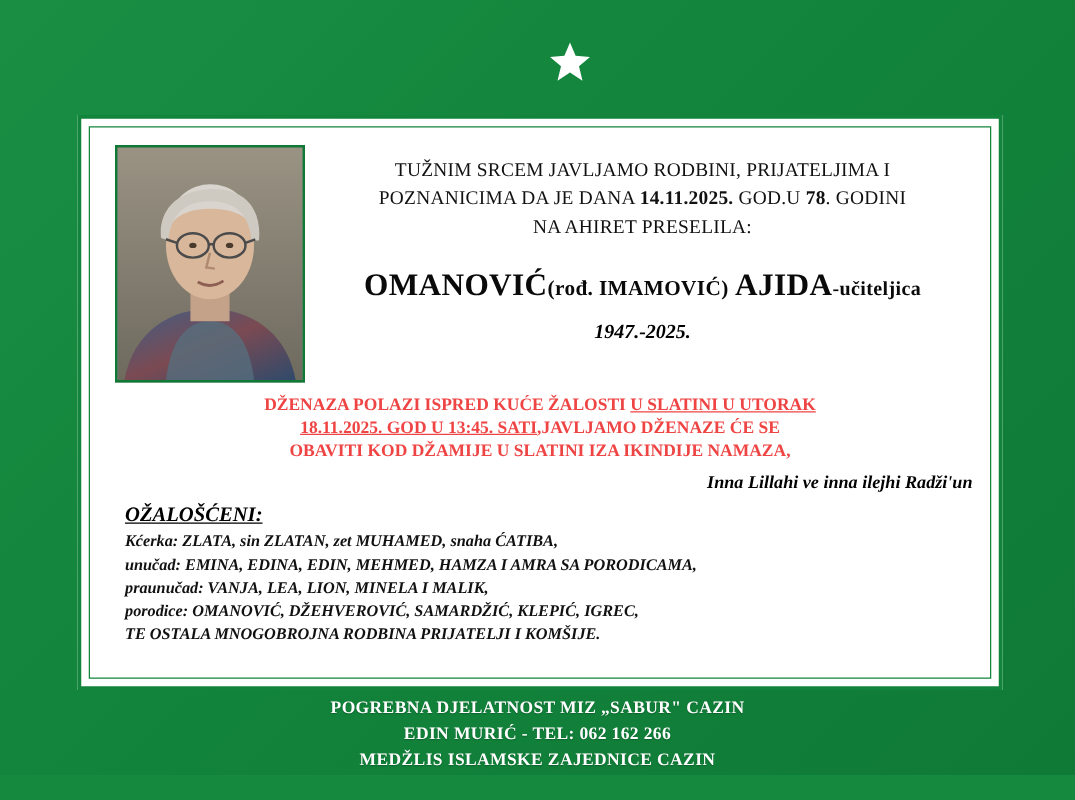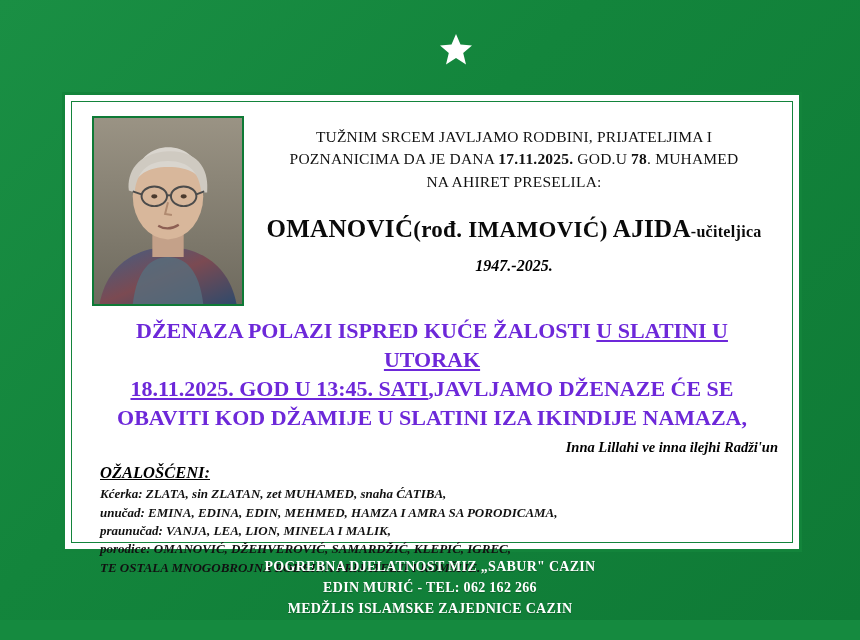--- a/index.html
+++ b/index.html
@@ -82,41 +82,41 @@
   .head-line b { font-weight: bold; }
 
   .name-line {
     margin-top: 22px;
     font-size: 25px;
     font-weight: bold;
     color: #0a0a0a;
     letter-spacing: .3px;
   }
   .name-line .small {
-    font-size: 23px;
+    font-size: 17px;
   }
   .name-line .sub {
     font-size: 16px;
     font-weight: bold;
   }
   .years {
     margin-top: 14px;
     font-size: 16px;
     font-style: italic;
     font-weight: bold;
   }
 
   
   .announce {
     margin-top: 10px;
     text-align: center;
-    font-size: 22px;
+    font-size: 14px;
     font-weight: bold;
     line-height: 1.32;
-    color: #6d28d9;
+    color: #ef4444;
     padding: 0 6px;
   }
   .announce .u { text-decoration: underline; }
 
   .prayer {
     margin-top: 7px;
     text-align: right;
     font-style: italic;
     font-weight: bold;
     font-size: 14.5px;
@@ -211,21 +211,21 @@
             <ellipse cx="92" cy="80" rx="3" ry="2.2" fill="#4a3a2e"></ellipse>
 
             <path d="M76 86 L73 98 L80 99" stroke="#b08a70" stroke-width="2" fill="none"></path>
             <path d="M66 110 Q76 116 87 109" stroke="#8d5f53" stroke-width="2.4" fill="none"></path>
           </svg>
         </div>
 
         <div class="head-text">
           <div class="head-line">TUŽNIM SRCEM JAVLJAMO RODBINI, PRIJATELJIMA I</div>
           <div class="head-line">
-            <span>POZNANICIMA DA JE DANA </span><b>17.11.2025.</b><span> GOD.U </span><b>78</b><span>. MUHAMED</span>
+            <span>POZNANICIMA DA JE DANA </span><b>14.11.2025.</b><span> GOD.U </span><b>78</b><span>. GODINI</span>
           </div>
           <div class="head-line">NA AHIRET PRESELILA:</div>
 
           <div class="name-line">
             <span>OMANOVIĆ</span><span class="small">(rođ.</span><span class="small"> IMAMOVIĆ)</span><span> AJIDA</span><span class="sub">-učiteljica</span>
           </div>
 
           <div class="years">1947.-2025.</div>
         </div>
       </div>

